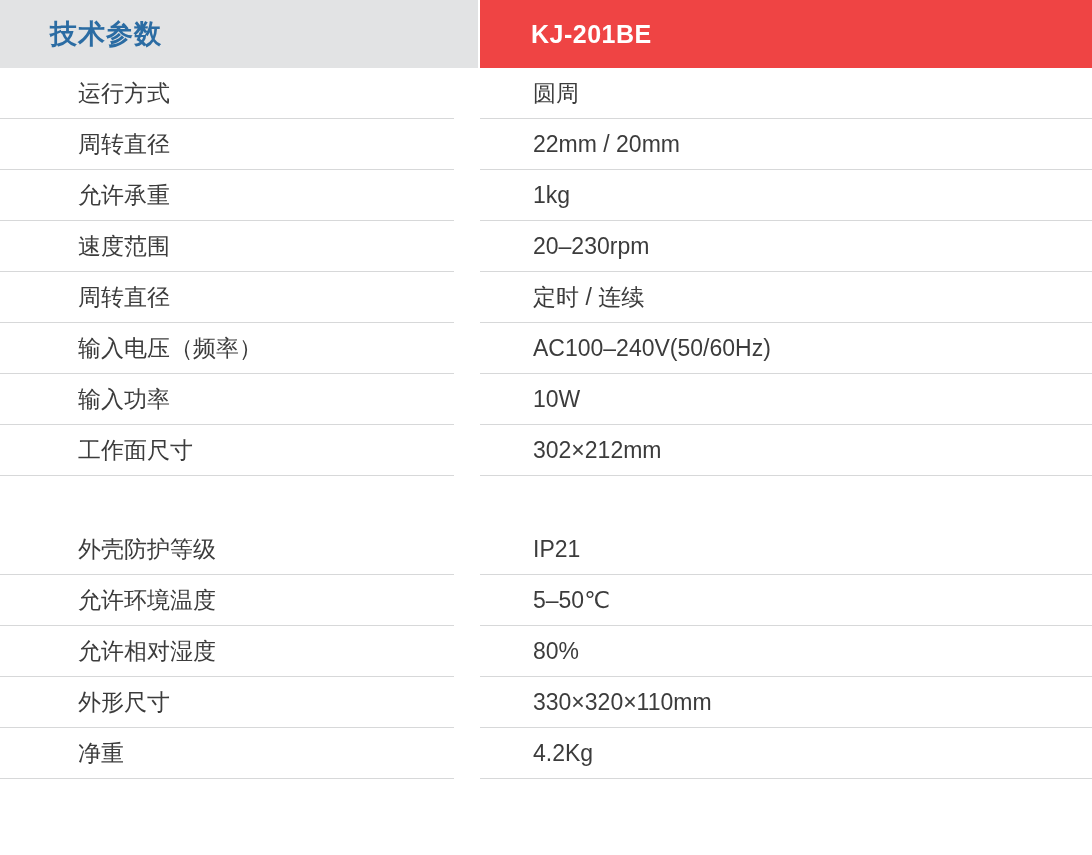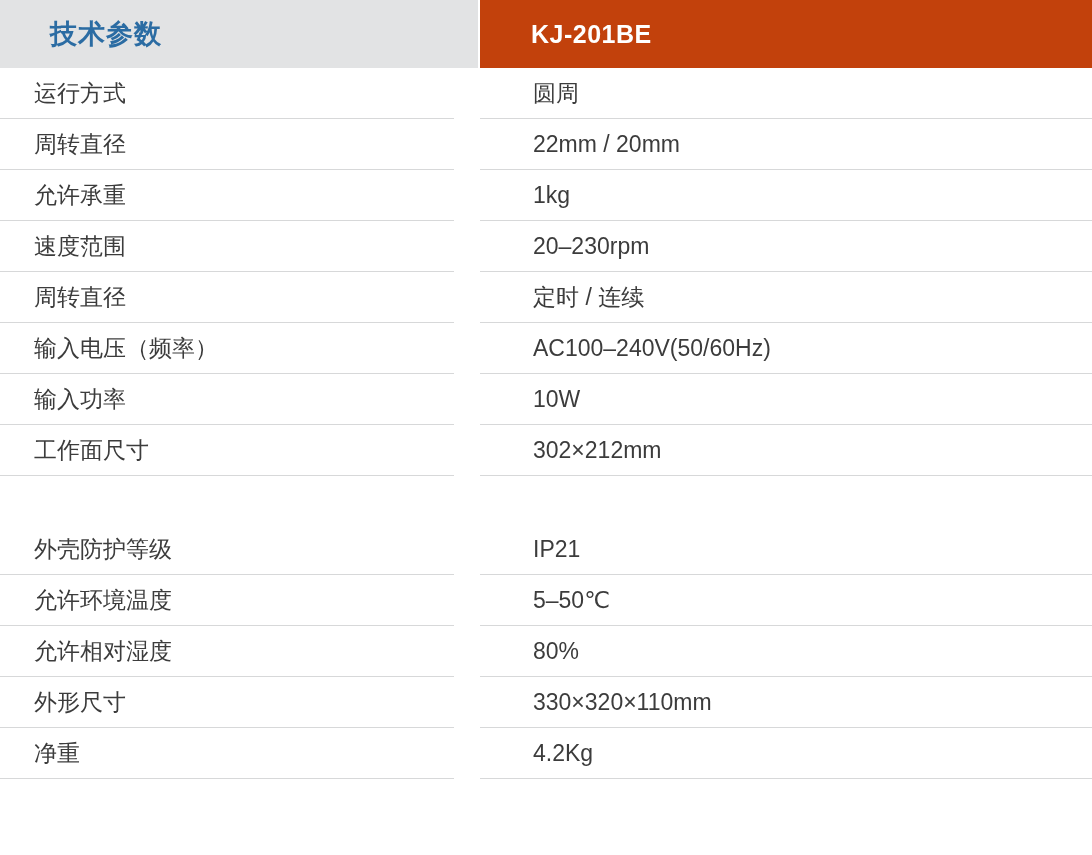--- a/index.html
+++ b/index.html
@@ -43,21 +43,21 @@
     padding-left: 50px;
     height: 68px;
     box-sizing: border-box;
     display: flex;
     align-items: center;
   }
   .header-value-cell {
     padding-left: 0;
   }
   .header-value {
-    background: #c2410c;
+    background: #ef4444;
     color: #ffffff;
     font-size: 25px;
     font-weight: bold;
     letter-spacing: 0.5px;
     padding-left: 51px;
     height: 68px;
     box-sizing: border-box;
     display: flex;
     align-items: center;
     margin-left: 2px;
@@ -73,21 +73,21 @@
     height: 51px;
     box-sizing: border-box;
     display: flex;
     align-items: center;
     border-bottom: 1px solid #d7d8d9;
     font-size: 23px;
     color: #3c3c3c;
     line-height: 1;
   }
   .cell-label {
-    padding-left: 34px;
+    padding-left: 78px;
     margin-right: 24px;
   }
   .cell-value {
     padding-left: 53px;
     margin-left: 2px;
   }
 
   
   .gap-row td {
     padding: 0;

